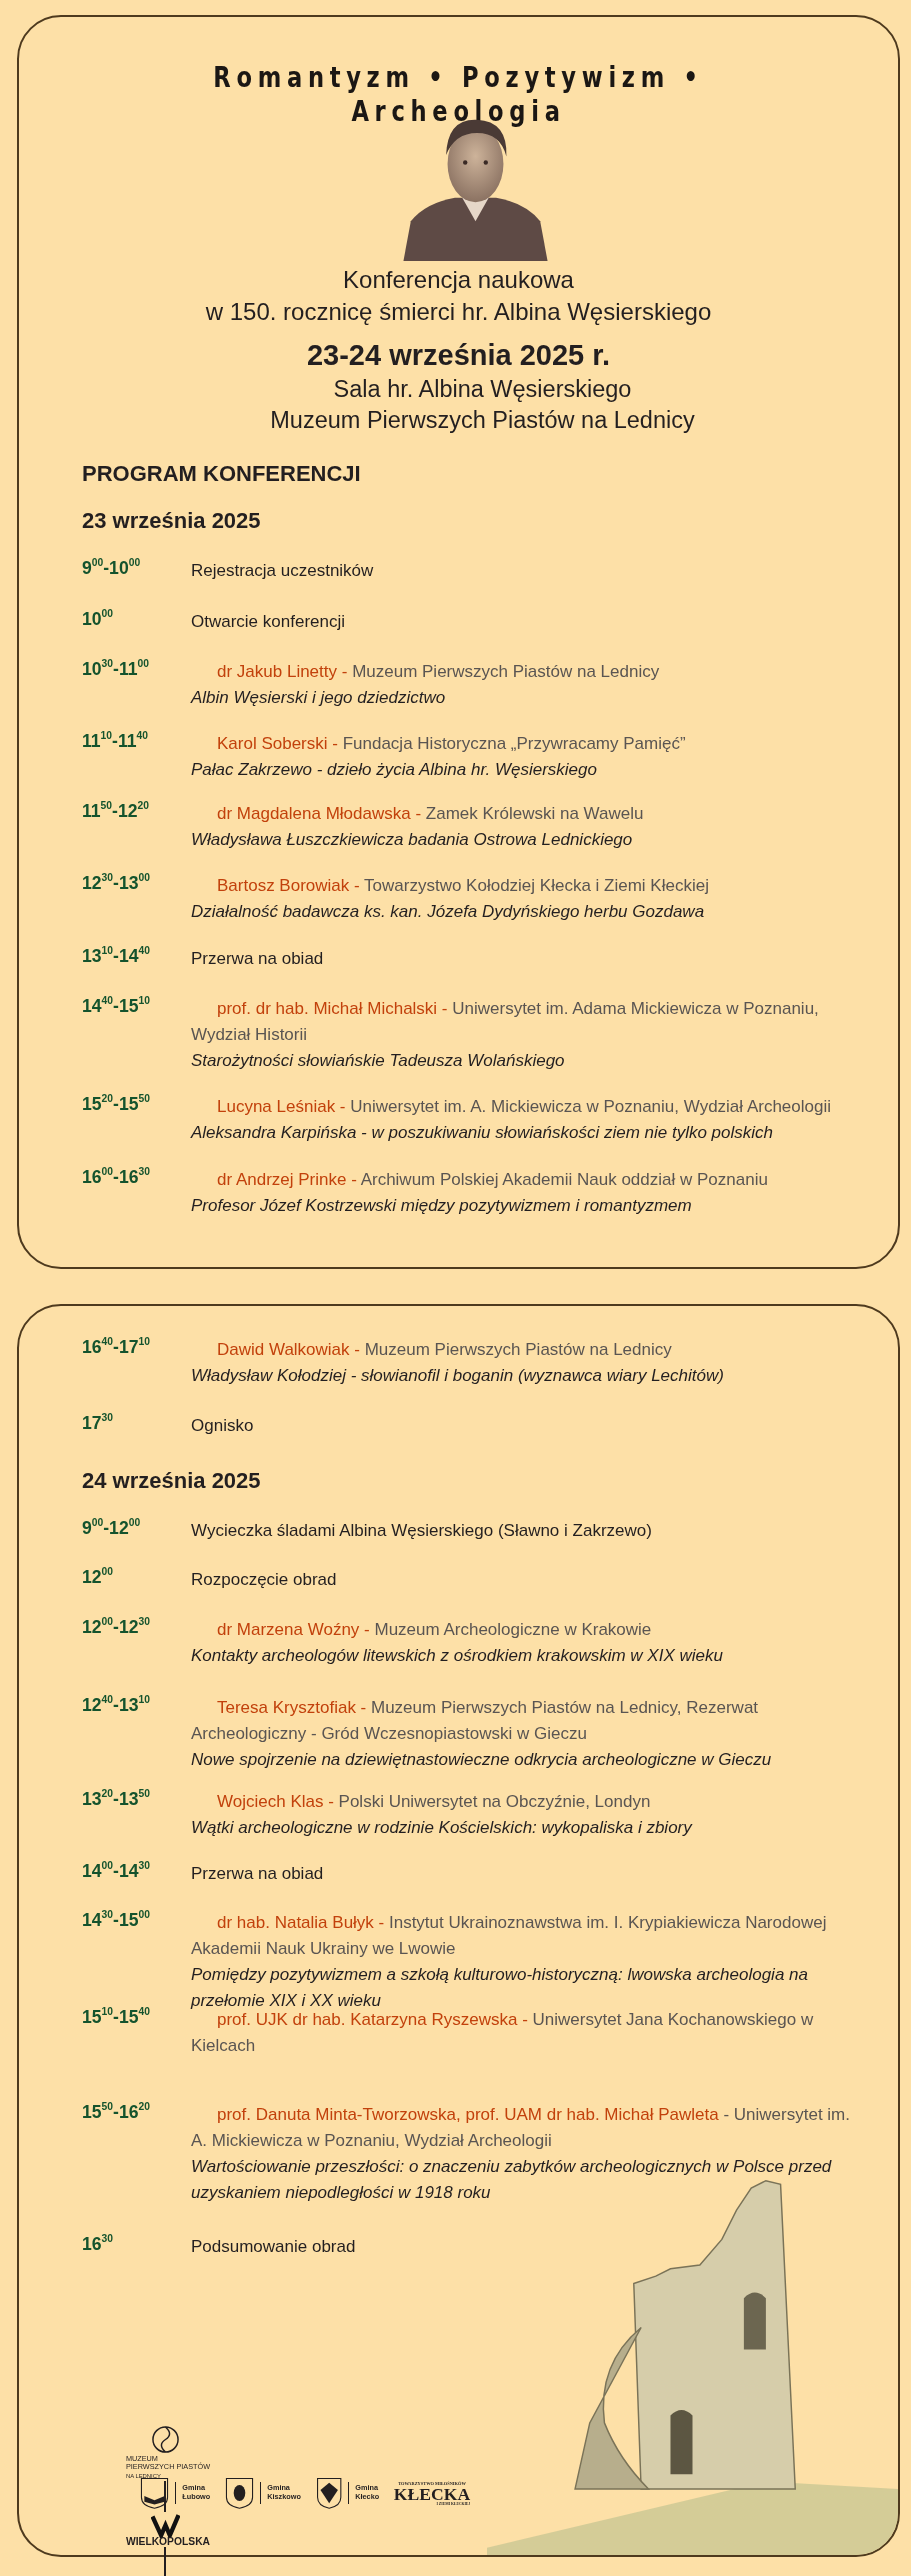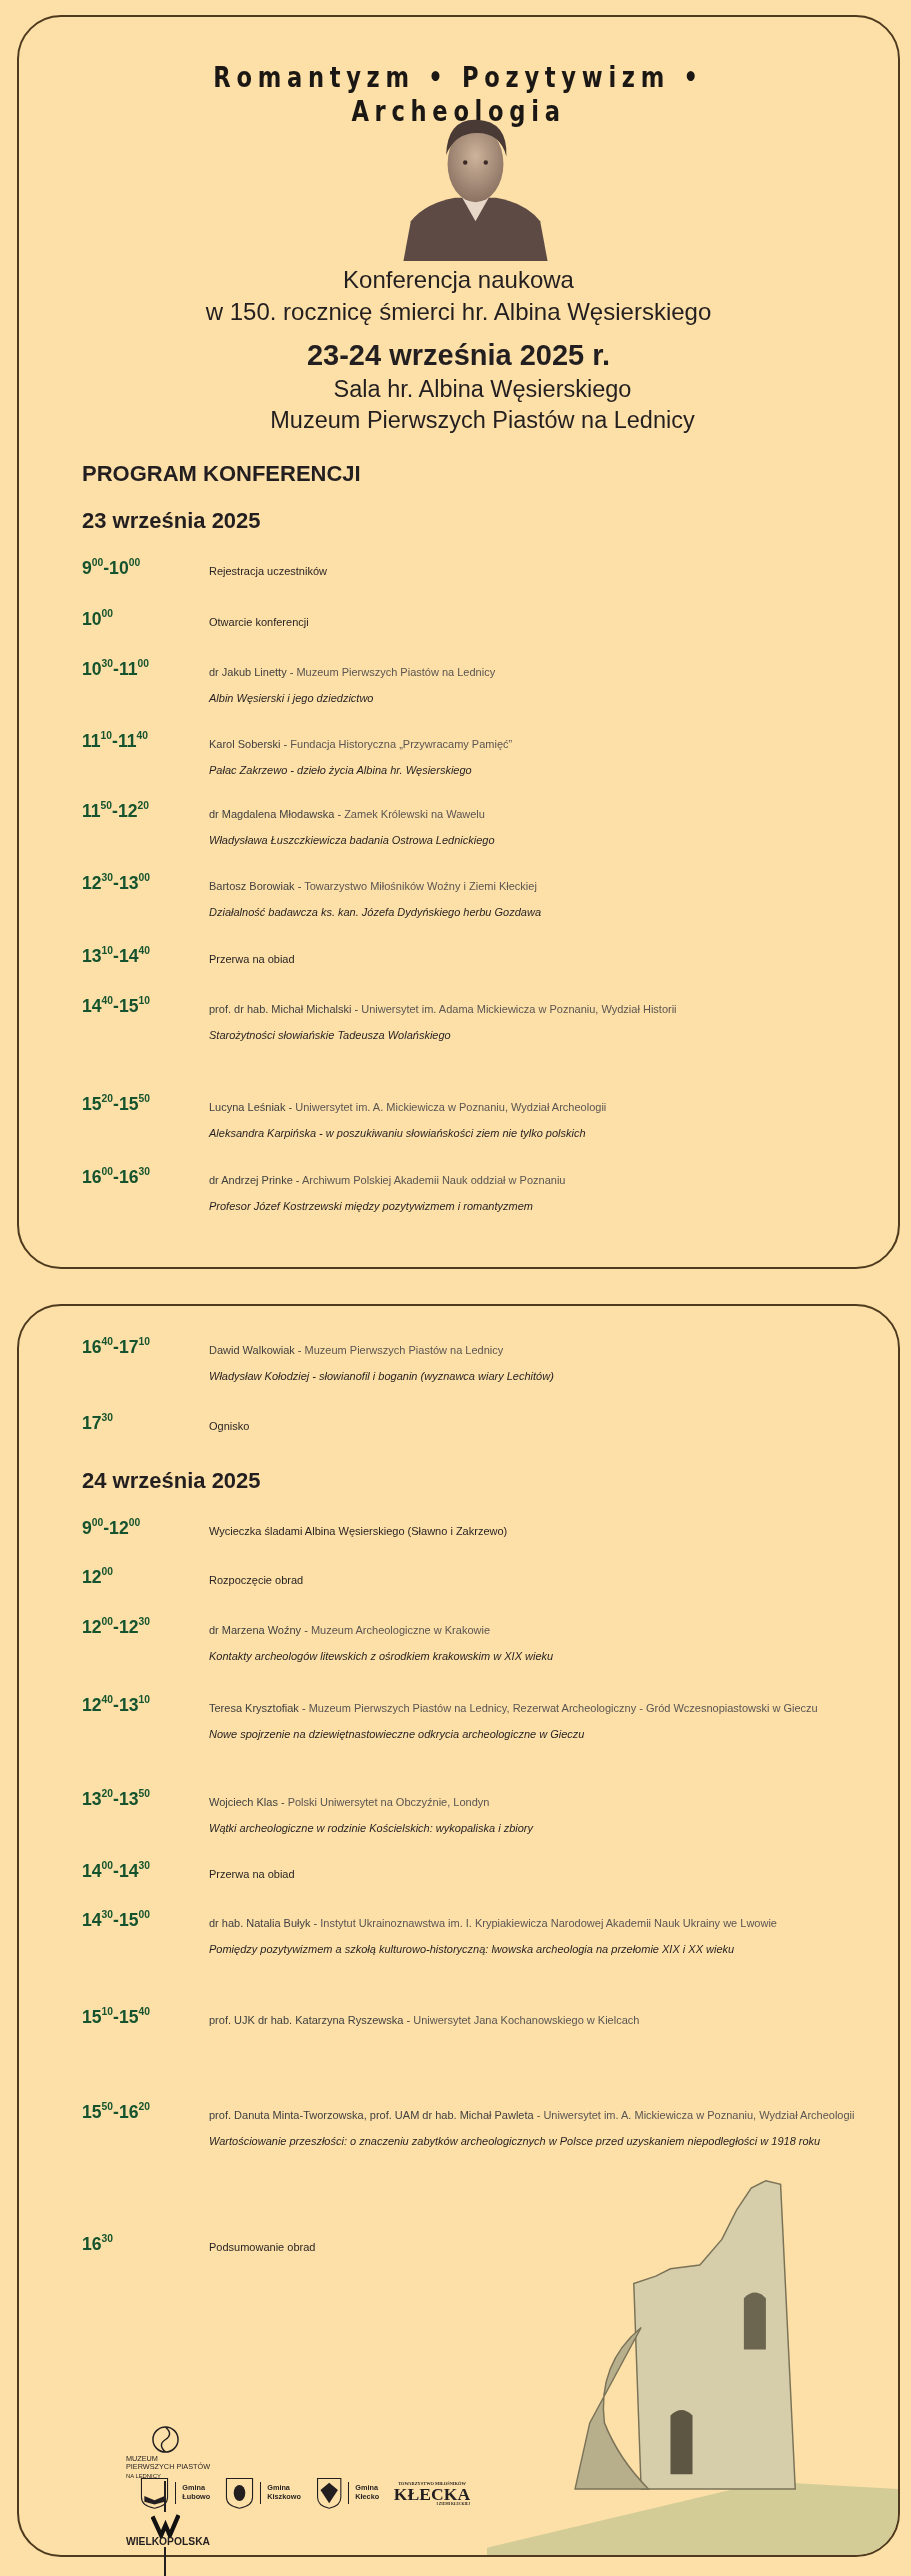--- a/index.html
+++ b/index.html
@@ -34,22 +34,22 @@
   }
   .day-title {
     position: absolute; left: 63px; font-weight: bold; font-size: 22px; color: #231f20;
   }
   .item { position: absolute; left: 63px; width: 778px; }
   .item .time {
     position: absolute; left: 0; top: 0; font-size: 17.6px; font-weight: bold; color: #14532d;
     white-space: nowrap;
   }
   .item .time sup { font-size: 10.3px; vertical-align: top; position: relative; top: -1.5px; }
-  .item .body { position: absolute; left: 127px; top: 0; width: 661px; font-size: 11px; line-height: 26px; }
-  .speaker { color: #404040; }
+  .item .body { position: absolute; left: 109px; top: 0; width: 661px; font-size: 17px; line-height: 26px; }
+  .speaker { color: #c2410c; margin-left: 26px; }
   .affil { color: #5a5552; font-weight: normal; }
   .talk { font-style: italic; color: #231f20; display: block; }
   .plain { color: #231f20; }
 
   .logos { position: absolute; top: 2409px; left: 103px; width: 426px; height: 125px; }
   .logo-row { position: absolute; display: flex; align-items: center; }
   .sep { width: 1.5px; height: 31px; background: #231f20; margin: 0 11.7px; }
   .logo-text { font-size: 7.3px; line-height: 8.8px; font-weight: bold; color: #231f20; }
   .tower { position: absolute; right: 0; bottom: 0; width: 411px; height: 411px; }
 </style>
@@ -101,21 +101,21 @@
       <div class="item" style="top: 714px;">
         <div class="time">11<sup>10</sup>-11<sup>40</sup></div>
         <div class="body"><span class="speaker">Karol Soberski - </span><span class="affil">Fundacja Historyczna „Przywracamy Pamięć”</span><span class="talk">Pałac Zakrzewo - dzieło życia Albina hr. Węsierskiego</span></div>
       </div>
       <div class="item" style="top: 784px;">
         <div class="time">11<sup>50</sup>-12<sup>20</sup></div>
         <div class="body"><span class="speaker">dr Magdalena Młodawska - </span><span class="affil">Zamek Królewski na Wawelu</span><span class="talk">Władysława Łuszczkiewicza badania Ostrowa Lednickiego</span></div>
       </div>
       <div class="item" style="top: 856px;">
         <div class="time">12<sup>30</sup>-13<sup>00</sup></div>
-        <div class="body"><span class="speaker">Bartosz Borowiak - </span><span class="affil">Towarzystwo Miłośników Woźny i Ziemi Kłeckiej</span><span class="talk">Działalność badawcza ks. kan. Józefa Dydyńskiego herbu Gozdawa</span></div>
+        <div class="body"><span class="speaker">Bartosz Borowiak - </span><span class="affil">Towarzystwo Kołodziej Kłecka i Ziemi Kłeckiej</span><span class="talk">Działalność badawcza ks. kan. Józefa Dydyńskiego herbu Gozdawa</span></div>
       </div>
       <div class="item" style="top: 929px;">
         <div class="time">13<sup>10</sup>-14<sup>40</sup></div>
         <div class="body"><span class="plain">Przerwa na obiad</span></div>
       </div>
       <div class="item" style="top: 979px;">
         <div class="time">14<sup>40</sup>-15<sup>10</sup></div>
         <div class="body"><span class="speaker">prof. dr hab. Michał Michalski - </span><span class="affil">Uniwersytet im. Adama Mickiewicza w Poznaniu, Wydział Historii</span><span class="talk">Starożytności słowiańskie Tadeusza Wolańskiego</span></div>
       </div>
       <div class="item" style="top: 1077px;">

